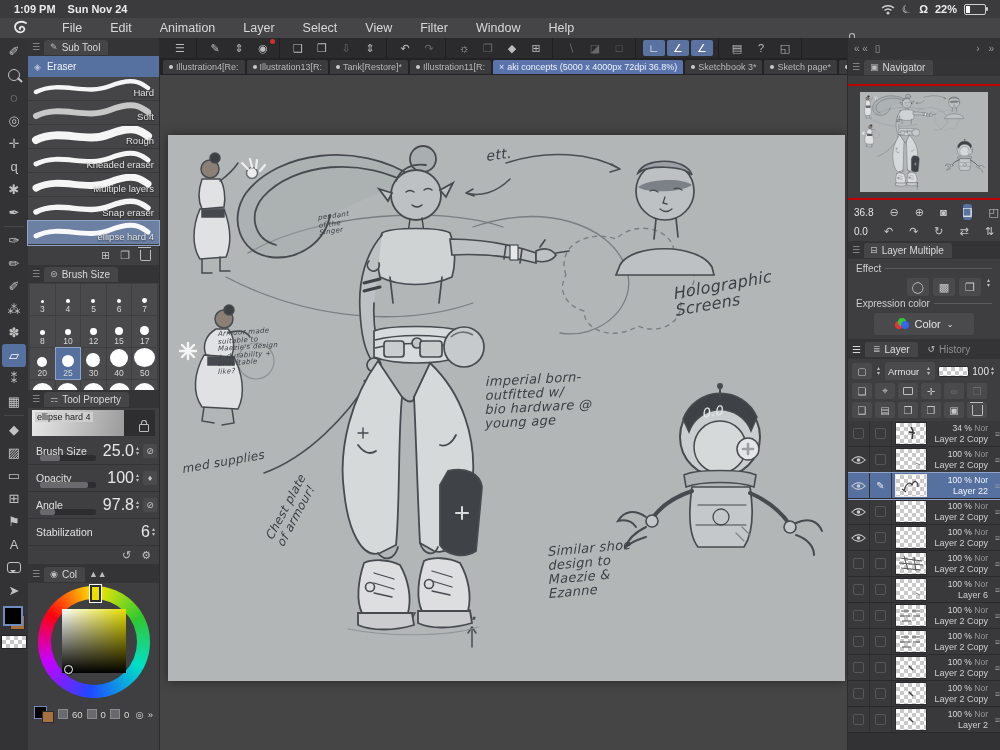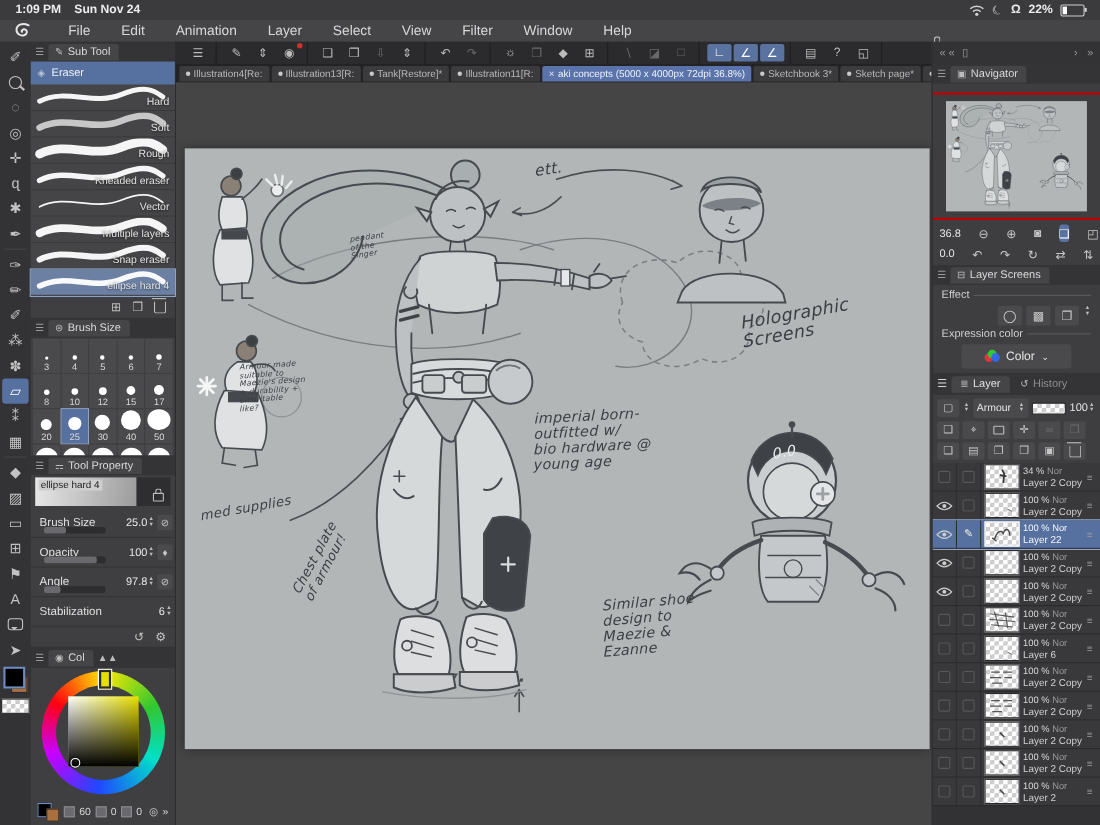--- a/index.html
+++ b/index.html
@@ -72,21 +72,21 @@
   #tp-preview{margin:2px 4px;height:26px;background:#2e2e30;position:relative;flex:0 0 26px;}
   #tp-preview .pv{position:absolute;left:0;top:0;width:92px;height:26px;background:linear-gradient(100deg,#e8e8e8,#9b9b9b);}
   #tp-preview .pvname{position:absolute;left:3px;top:2px;font-size:9px;color:#222;background:#cfcfcf;padding:0 2px;}
   .lockico{position:absolute;right:6px;bottom:4px;width:8px;height:6px;border:1.3px solid #bdbdbd;border-radius:1px;}
   .lockico::before{content:"";position:absolute;left:1px;top:-5px;width:4px;height:4px;border:1.3px solid #bdbdbd;border-bottom:none;border-radius:3px 3px 0 0;}
   .tp-row{height:26px;border-bottom:1px solid #343436;display:flex;align-items:center;position:relative;
      padding:0 2px 0 8px;flex:0 0 26px;}
   .tp-label{font-size:10.5px;color:#e0e0e0;}
   .tp-slider{position:absolute;left:12px;bottom:3px;width:56px;height:6px;background:#2d2d2f;border-radius:2px;}
   .tp-slider i{display:block;height:100%;background:#6a6a6e;border-radius:2px;}
-  .tp-val{margin-left:auto;font-size:10px;color:#e8e8e8;}
+  .tp-val{margin-left:auto;font-size:16px;color:#e8e8e8;}
   .stepper{display:flex;flex-direction:column;font-size:6px;color:#bbb;line-height:5px;margin:0 2px;}
   .tp-btn{width:14px;height:14px;background:#4a4a4c;border-radius:2px;display:flex;align-items:center;justify-content:center;
      font-size:9px;color:#c6c6c6;margin-left:2px;}
   #tp-foot{height:18px;display:flex;justify-content:flex-end;gap:10px;align-items:center;padding-right:8px;
      color:#c0c0c0;font-size:11px;flex:0 0 18px;border-bottom:1px solid #343436;}
   
   #wheel-wrap{position:relative;height:122px;flex:0 0 122px;}
   #hue-ring{position:absolute;left:10px;top:3px;width:112px;height:112px;border-radius:50%;
     background:conic-gradient(#ffe800,#30c830 62deg,#00e0c8 118deg,#2048ff 185deg,#c800ff 248deg,#ff0010 302deg,#ffe800);}
   #hue-inner{position:absolute;left:23px;top:16px;width:86px;height:86px;border-radius:50%;background:#3f3f41;}
@@ -151,21 +151,21 @@
   #layer-head .htab{color:#8f8f92;display:flex;gap:4px;padding:2px 6px;}
   #layer-controls{padding:3px 4px;display:flex;flex-direction:column;gap:3px;flex:0 0 auto;background:#3e3e40;}
   .lc-row{display:flex;align-items:center;gap:3px;}
   .lc-btn{height:16px;min-width:16px;background:#4a4a4c;border-radius:2px;display:flex;align-items:center;
      justify-content:center;color:#c6c6c6;font-size:10px;padding:0 2px;}
   .lc-btn.dim{color:#6c6c6f;}
   #blend-select{flex:0 0 44px;height:18px;background:#4a4a4c;border-radius:2px;display:flex;align-items:center;
      justify-content:space-between;padding:0 3px;font-size:9.5px;color:#e4e4e4;}
   #op-slider{flex:1;height:9px;border-radius:2px;position:relative;border:1px solid #2a2a2c;}
   #op-val{display:flex;align-items:center;font-size:10px;color:#e4e4e4;}
-  #layer-list{flex:1;overflow:hidden;background:#323234;}
+  #layer-list{flex:1;overflow:hidden;background:#323234;text-align:right;}
   .lrow{height:25px;display:flex;align-items:center;border-bottom:1px solid #2a2a2c;background:#39393b;gap:0;}
   .lrow.sel{background:#56719f;outline:1px solid #8fa3c8;}
   .lcol{width:21px;display:flex;align-items:center;justify-content:center;flex:0 0 21px;border-right:1px solid #2e2e30;height:100%;}
   .lsq{width:9px;height:9px;border:1px solid #57575a;border-radius:2px;}
   .lthumb{width:30px;height:21px;margin:0 3px;position:relative;flex:0 0 30px;border:1px solid #2a2a2c;}
   .lrow.sel .lthumb{border:1px solid #e8e8e8;}
   .lmeta{flex:1;min-width:0;line-height:11px;}
   .lpct{font-size:8.5px;color:#d8d8d8;white-space:nowrap;}
   .lpct .mode{color:#97979b;}
   .lname{font-size:9px;color:#cfcfcf;white-space:nowrap;overflow:hidden;text-overflow:ellipsis;}
@@ -429,26 +429,20 @@
             <svg width="124" height="20" viewBox="0 0 124 20">
               <path d="M6 14 C 30 2, 55 18, 80 8 S 112 6, 118 10" stroke="#fff" fill="none" stroke-linecap="round" stroke-width="8" opacity="0.95"></path>
             </svg>
             <span class="sname">Rough</span>
           </div>
           <div class="stroke-row">
             <svg width="124" height="20" viewBox="0 0 124 20">
               <path d="M6 14 C 30 2, 55 18, 80 8 S 112 6, 118 10" stroke="#fff" fill="none" stroke-linecap="round" stroke-width="5" opacity="0.95"></path>
             </svg>
             <span class="sname">Kneaded eraser</span>
-          </div>
-          <div class="stroke-row">
-            <svg width="124" height="20" viewBox="0 0 124 20">
-              <path d="M6 14 C 30 2, 55 18, 80 8 S 112 6, 118 10" stroke="#fff" fill="none" stroke-linecap="round" stroke-width="1.6" opacity="0.95"></path>
-            </svg>
-            <span class="sname">Vector</span>
           </div>
           <div class="stroke-row">
             <svg width="124" height="20" viewBox="0 0 124 20">
               <path d="M6 14 C 30 2, 55 18, 80 8 S 112 6, 118 10" stroke="#fff" fill="none" stroke-linecap="round" stroke-width="7" opacity="0.95"></path>
             </svg>
             <span class="sname">Multiple layers</span>
           </div>
           <div class="stroke-row">
             <svg width="124" height="20" viewBox="0 0 124 20">
               <path d="M6 14 C 30 2, 55 18, 80 8 S 112 6, 118 10" stroke="#fff" fill="none" stroke-linecap="round" stroke-width="5.5" opacity="0.95"></path>
@@ -784,21 +778,21 @@
           <span class="nav-btn">↷</span>
           <span class="nav-btn">↻</span>
           <span class="nav-btn sq">⇄</span>
           <span class="nav-btn sq">⇅</span>
         </div>
       </div>
       <div class="phead">
         <span class="burger">☰</span>
         <span class="ptab">
             <span class="picon">⊟</span>
-          <span>Layer Screens</span>
+          <span>Layer Multiple</span>
           </span>
       </div>
       <div class="lp-section">
         <div class="lp-label">
             <span>Effect</span>
           </div>
         <div class="fx-row">
           <span class="fx-btn">◯</span>
           <span class="fx-btn">▩</span>
           <span class="fx-btn">❐</span>

